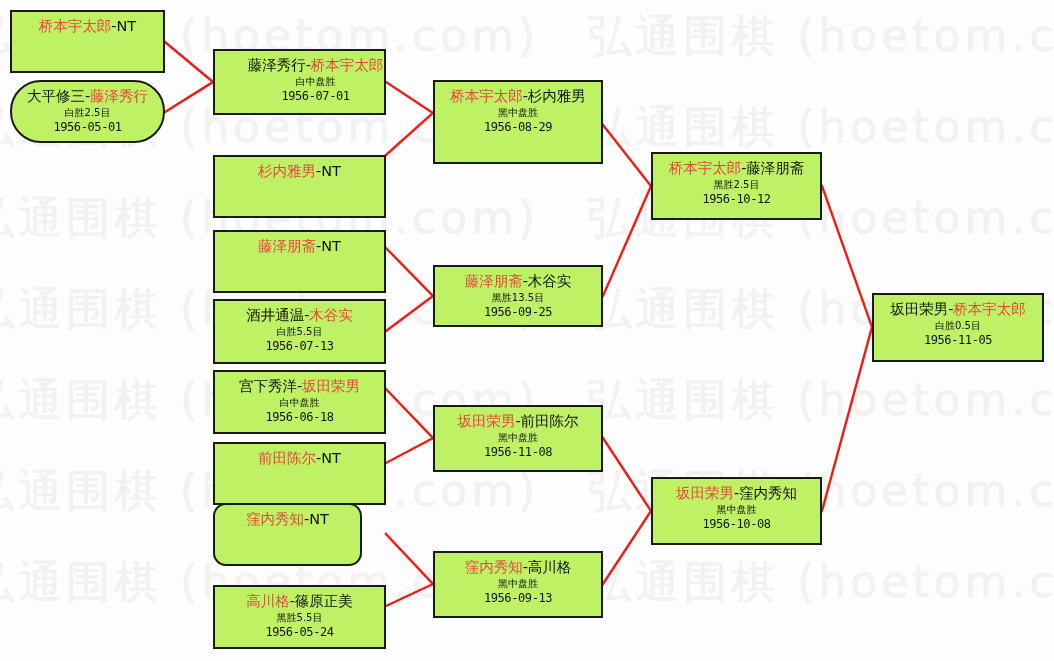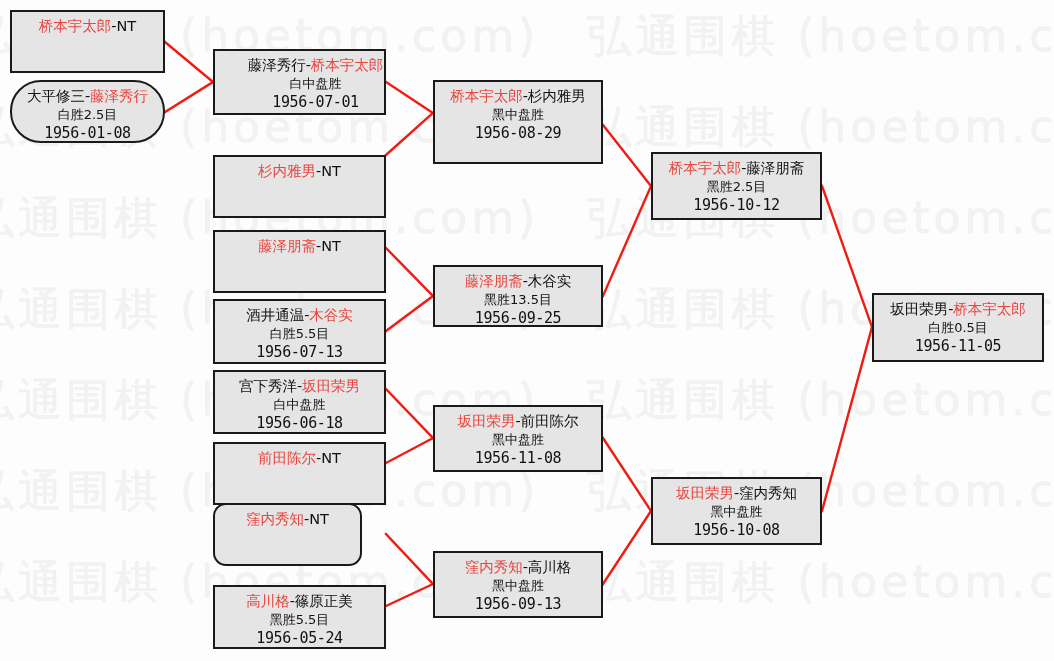--- a/index.html
+++ b/index.html
@@ -42,40 +42,40 @@
     left: 0; top: 0;
     width: 1054px; height: 661px;
     z-index: 1;
     pointer-events: none;
   }
   
   .match-box {
     position: absolute;
     box-sizing: border-box;
     border: 2px solid #1a1a1a;
-    background: #e5e5e5;
+    background: #bef264;
     z-index: 2;
     text-align: center;
     padding-top: 5px;
     font-size: 14.5px;
     line-height: 1.33;
     color: #111111;
     font-family: "DejaVu Sans", sans-serif;
   }
   .match-box .pairing {
     white-space: nowrap;
     font-size: 14.5px;
   }
   .match-box .result {
     white-space: nowrap;
-    font-size: 13px;
+    font-size: 10px;
   }
   .match-box .gdate {
     white-space: nowrap;
-    font-size: 15px;
+    font-size: 12px;
     font-family: "DejaVu Sans Mono", monospace;
     letter-spacing: -0.4px;
   }
   .pw { color: #e8453f; }
   .pl { color: #111111; }
   .dash { color: #111111; }
 </style>
 </head>
 <body>
 
@@ -125,21 +125,21 @@
       <span class="pw">桥本宇太郎</span><span class="dash">-</span><span class="pl">NT</span>
     </div>
 
   </div>
 
   <div class="match-box" style="left:10px;  top:80px;  width:155px; height:63px;border-radius:31px;">
     <div class="pairing">
       <span class="pl">大平修三</span><span class="dash">-</span><span class="pw">藤泽秀行</span>
     </div>
     <div class="result">白胜2.5目</div>
-    <div class="gdate">1956-01-08</div>
+    <div class="gdate">1956-05-01</div>
   </div>
 
   <div class="match-box" style="left:213px; top:49px;  width:173px; height:66px;padding-left:32px;">
     <div class="pairing">
       <span class="pl">藤泽秀行</span><span class="dash">-</span><span class="pw">桥本宇太郎</span>
     </div>
     <div class="result">白中盘胜</div>
     <div class="gdate">1956-07-01</div>
   </div>
 

